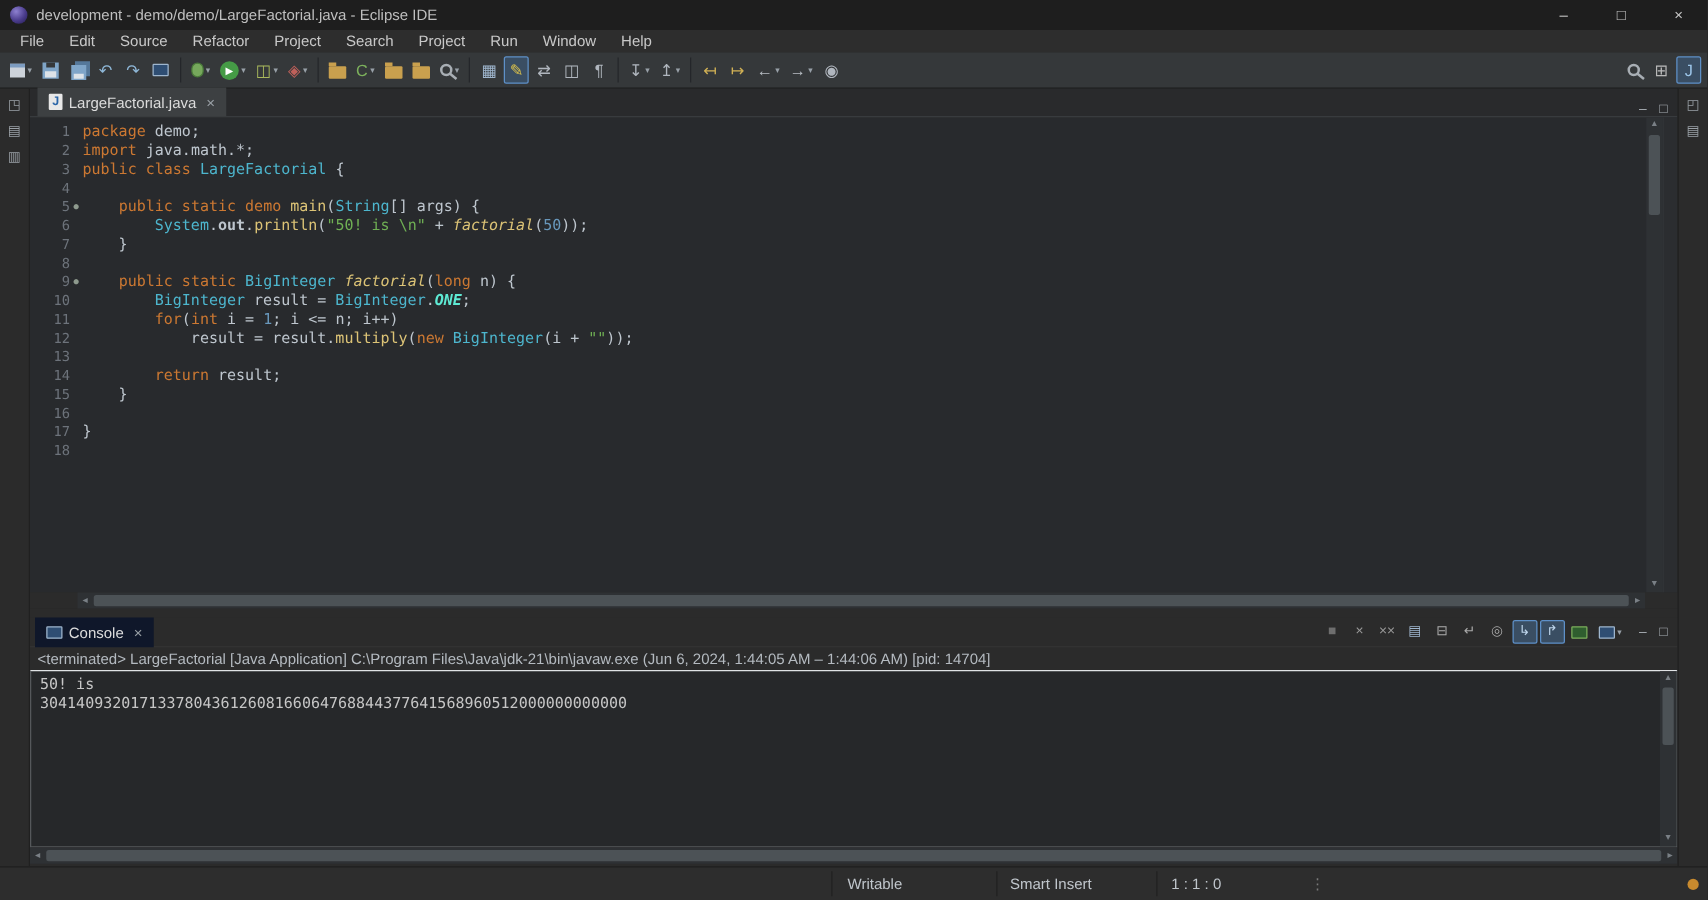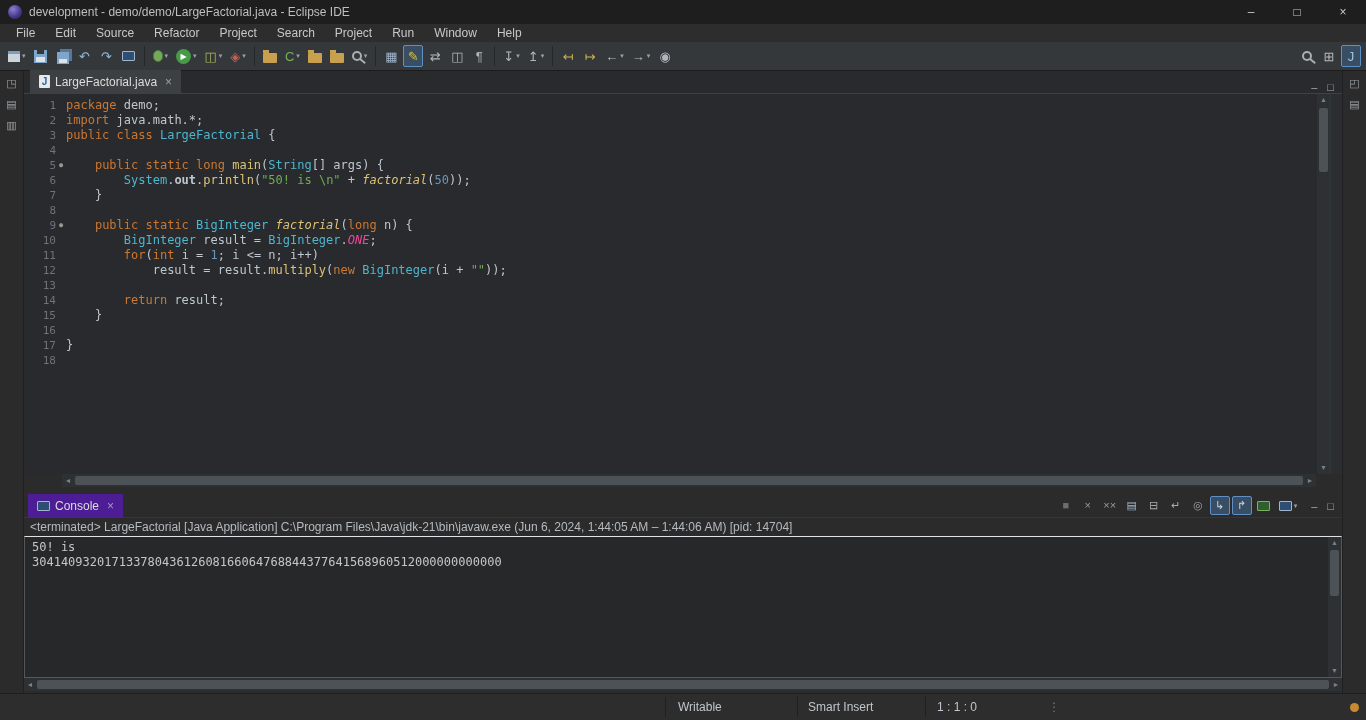--- a/index.html
+++ b/index.html
@@ -84,21 +84,21 @@
   .line-marker { width:10px; flex:0 0 auto; text-align:center; color:#8E9A8E; font-size:7px; line-height:15px; }
   .code-text { white-space:pre; }
   .tk-kw { color:#CC7832; }
   .tk-df { color:#BEC6CE; }
   .tk-cl { color:#4DB6CE; }
   .tk-mt { color:#DCC376; }
   .tk-ms { color:#DCC376; font-style:italic; }
   .tk-st { color:#6FAF54; }
   .tk-nm { color:#6897BB; }
   .tk-sf { color:#BEC6CE; font-weight:bold; }
-  .tk-sb { color:#ec4899; font-style:italic; font-weight:normal;text-align:center; }
+  .tk-sb { color:#5eead4; font-style:italic; font-weight:bold;text-align:center; }
 
   .vscroll { width:13px; background:#2E3134; position:relative; flex:0 0 auto; }
   .vthumb { position:absolute; left:2px; right:2px; background:#4C5256; border-radius:2px; }
   .vthumb.ed { top:14px; height:64px; }
   .vthumb.con { top:13px; height:46px; }
   .overview-ruler { width:12px; background:#2B2D30; border-left:1px solid #333639; flex:0 0 auto; }
   .scroll-arrow { position:absolute; text-align:center; font-size:7px; color:#7A8086; }
   .vscroll .scroll-arrow { left:0; right:0; height:12px; line-height:12px; }
   .vscroll .up { top:0; } .vscroll .down { bottom:0; }
 
@@ -108,21 +108,21 @@
   .htrack .scroll-arrow { top:0; bottom:0; width:12px; line-height:13px; }
   .htrack .left { left:0; } .htrack .right { right:0; }
   .hthumb { position:absolute; top:2px; bottom:2px; left:13px; right:13px; background:#4C5256; border-radius:2px; }
 
   #sash { top:416px; height:7px; background:#2B2B2B; }
 
   
   #console-tabrow { top:423px; height:24px; background:#2B2B2B; border-bottom:1px solid #363636;
     display:flex; align-items:center; }
   .ctab { height:24px; display:flex; align-items:center; gap:5px; padding:0 9px;
-    background:#4c1d95; color:#DCDCDC; margin-left:4px; }
+    background:#0f172a; color:#DCDCDC; margin-left:4px; }
   .console-actions { margin-left:auto; display:flex; align-items:center; padding-right:8px; }
   .console-actions .tb-btn { height:19px; }
   .console-actions .tb-glyph { font-size:11px; }
   .console-minmax { display:flex; gap:10px; margin-left:10px; }
 
   #console-header { top:447px; height:18px; line-height:18px; padding-left:6px; color:#B4BAC0;
     font-size:12px; background:#2B2B2B; white-space:nowrap; overflow:hidden; }
 
   #console-body { top:465px; height:142px; background:#26282A; display:flex;
     border-top:1px solid #E0E3E5; border-left:1px solid #55585B; border-right:1px solid #55585B; border-bottom:1px solid #55585B; }
@@ -326,21 +326,21 @@
             <div class="code-line">
               <span class="ann-ruler"></span>
               <span class="line-num">4</span>
               <span class="line-marker"></span>
               <span class="code-text"></span>
             </div>
             <div class="code-line">
               <span class="ann-ruler"></span>
               <span class="line-num">5</span>
               <span class="line-marker">●</span>
-              <span class="code-text"><span class="tk-df">    </span><span class="tk-kw">public static long</span><span class="tk-df"> </span><span class="tk-mt">main</span><span class="tk-df">(</span><span class="tk-cl">String</span><span class="tk-df">[] args) {</span></span>
+              <span class="code-text"><span class="tk-df">    </span><span class="tk-kw">public static demo</span><span class="tk-df"> </span><span class="tk-mt">main</span><span class="tk-df">(</span><span class="tk-cl">String</span><span class="tk-df">[] args) {</span></span>
             </div>
             <div class="code-line">
               <span class="ann-ruler"></span>
               <span class="line-num">6</span>
               <span class="line-marker"></span>
               <span class="code-text"><span class="tk-df">        </span><span class="tk-cl">System</span><span class="tk-df">.</span><span class="tk-sf">out</span><span class="tk-df">.</span><span class="tk-mt">println</span><span class="tk-df">(</span><span class="tk-st">"50! is \n"</span><span class="tk-df"> + </span><span class="tk-ms">factorial</span><span class="tk-df">(</span><span class="tk-nm">50</span><span class="tk-df">));</span></span>
             </div>
             <div class="code-line">
               <span class="ann-ruler"></span>
               <span class="line-num">7</span>

